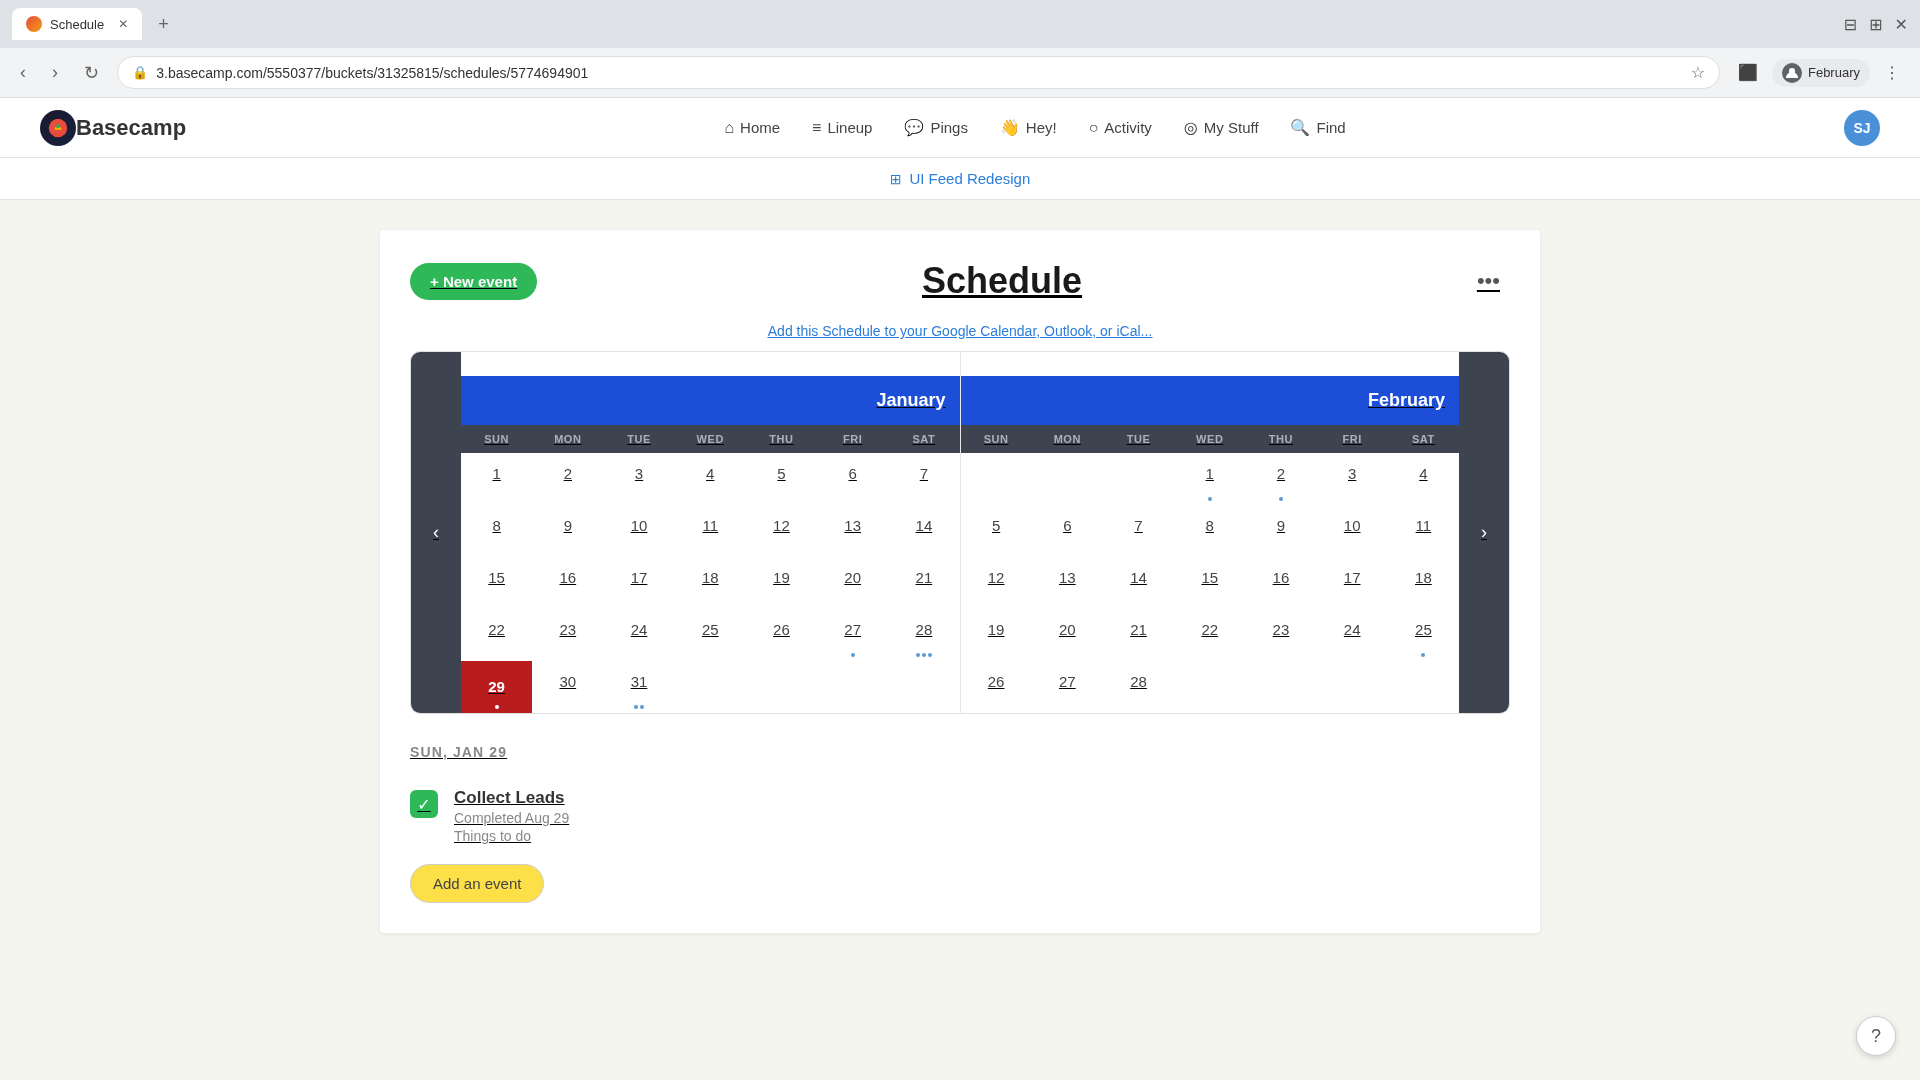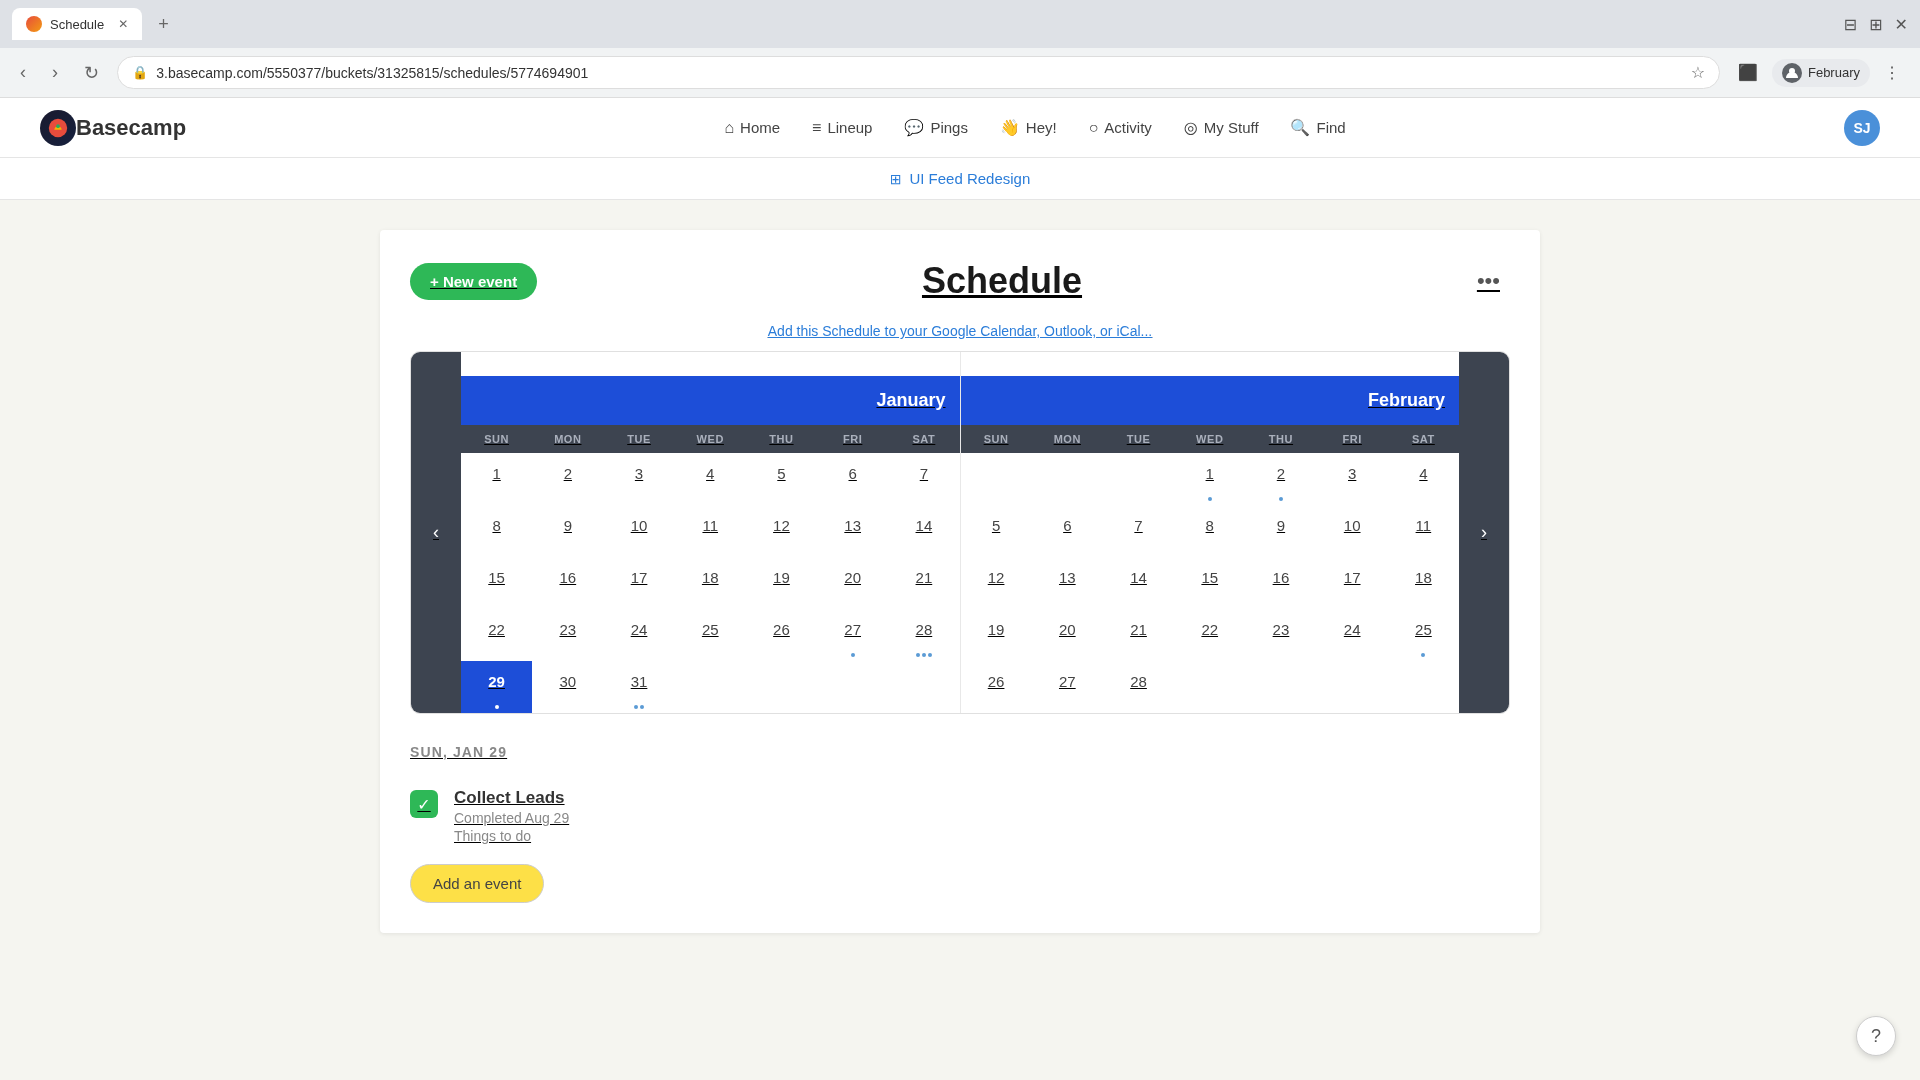--- a/index.html
+++ b/index.html
@@ -62,21 +62,21 @@
     .cal-months { display: flex; flex: 1; }
     .cal-month { flex: 1; }
     .cal-month-header { background: #1d4ed8; color: white; text-align: right; padding: 14px; font-size: 18px; font-weight: 600; margin-top: 24px; }
 
     .cal-days-header { display: grid; grid-template-columns: repeat(7, 1fr); background: #3d4450; }
     .cal-day-name { text-align: center; padding: 8px 4px; font-size: 11px; font-weight: 600; color: #aab0bc; letter-spacing: 0.05em; }
 
     .cal-grid { display: grid; grid-template-columns: repeat(7, 1fr); }
     .cal-cell { text-align: center; padding: 12px 4px 14px; font-size: 15px; color: #444; cursor: pointer; min-height: 52px; position: relative; display: flex; flex-direction: column; align-items: center; }
     .cal-cell.empty { cursor: default; }
-    .cal-cell.selected { background: #1d4ed8; color: white; font-weight: bold; }
+    .cal-cell.selected { background: #b91c1c; color: white; font-weight: bold; justify-content: center; }
     .cal-cell.selected .cal-dots span { background: white !important; }
     .cal-dots { display: flex; gap: 2px; justify-content: center; margin-top: 3px; position: absolute; bottom: 4px; }
     .cal-dots span { width: 4px; height: 4px; border-radius: 50%; background: #888; display: inline-block; }
     .cal-dots span.blue { background: #5b9bd5; }
 
     .cal-separator { width: 1px; background: #e8e8e8; }
 
     
     .event-date-label { font-size: 14px; font-weight: 600; color: #888; letter-spacing: 0.08em; margin-bottom: 28px; text-transform: uppercase; }
     .event-item { display: flex; align-items: flex-start; gap: 16px; margin-bottom: 20px; }

